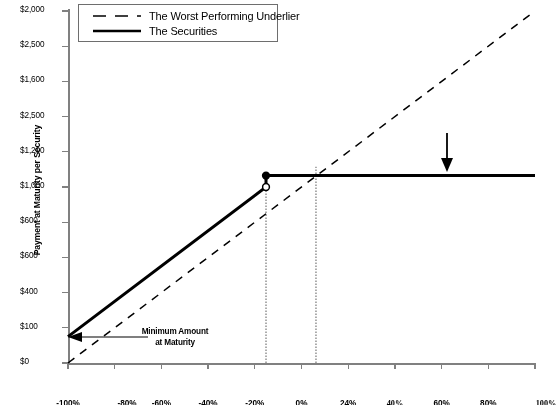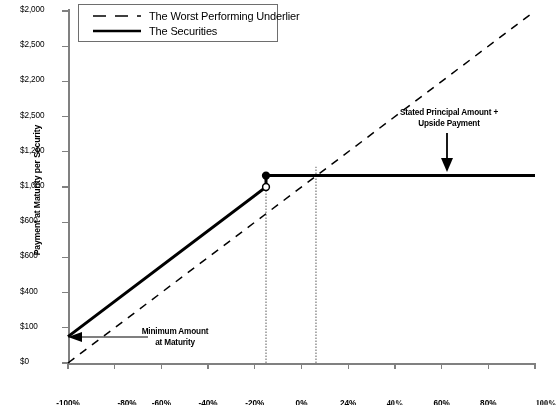--- a/index.html
+++ b/index.html
@@ -69,21 +69,21 @@
       <div class="tick-y" style="top: 151.1px;"></div>
       <div class="ylabel-wrap" style="top: 145.8px;">
         <div class="ylabel">$1,200</div>
       </div>
       <div class="tick-y" style="top: 115.9px;"></div>
       <div class="ylabel-wrap" style="top: 110.6px;">
         <div class="ylabel">$2,500</div>
       </div>
       <div class="tick-y" style="top: 80.7px;"></div>
       <div class="ylabel-wrap" style="top: 75.4px;">
-        <div class="ylabel">$2,200</div>
+        <div class="ylabel">$1,600</div>
       </div>
       <div class="tick-y" style="top: 45.5px;"></div>
       <div class="ylabel-wrap" style="top: 40.2px;">
         <div class="ylabel">$2,500</div>
       </div>
       <div class="tick-y" style="top: 10.3px;"></div>
       <div class="ylabel-wrap" style="top: 5px;">
         <div class="ylabel">$2,000</div>
       </div>
     </div>
@@ -141,18 +141,14 @@
         <polygon points="68,337 82,332 82,342" fill="#000"></polygon>
         <line x1="447" y1="133" x2="447" y2="162" stroke="#000" stroke-width="1.8"></line>
         <polygon points="447,172 441,158 453,158" fill="#000"></polygon>
       </g>
   </svg>
 
   <div class="annot" id="annot-min">
     <div>Minimum Amount</div>
     <div>at Maturity</div>
   </div>
-  <div class="annot" id="annot-upside">
-    <div>Stated Principal Amount +</div>
-    <div>Upside Payment</div>
-  </div>
 
 </div>
 
 </body></html>

